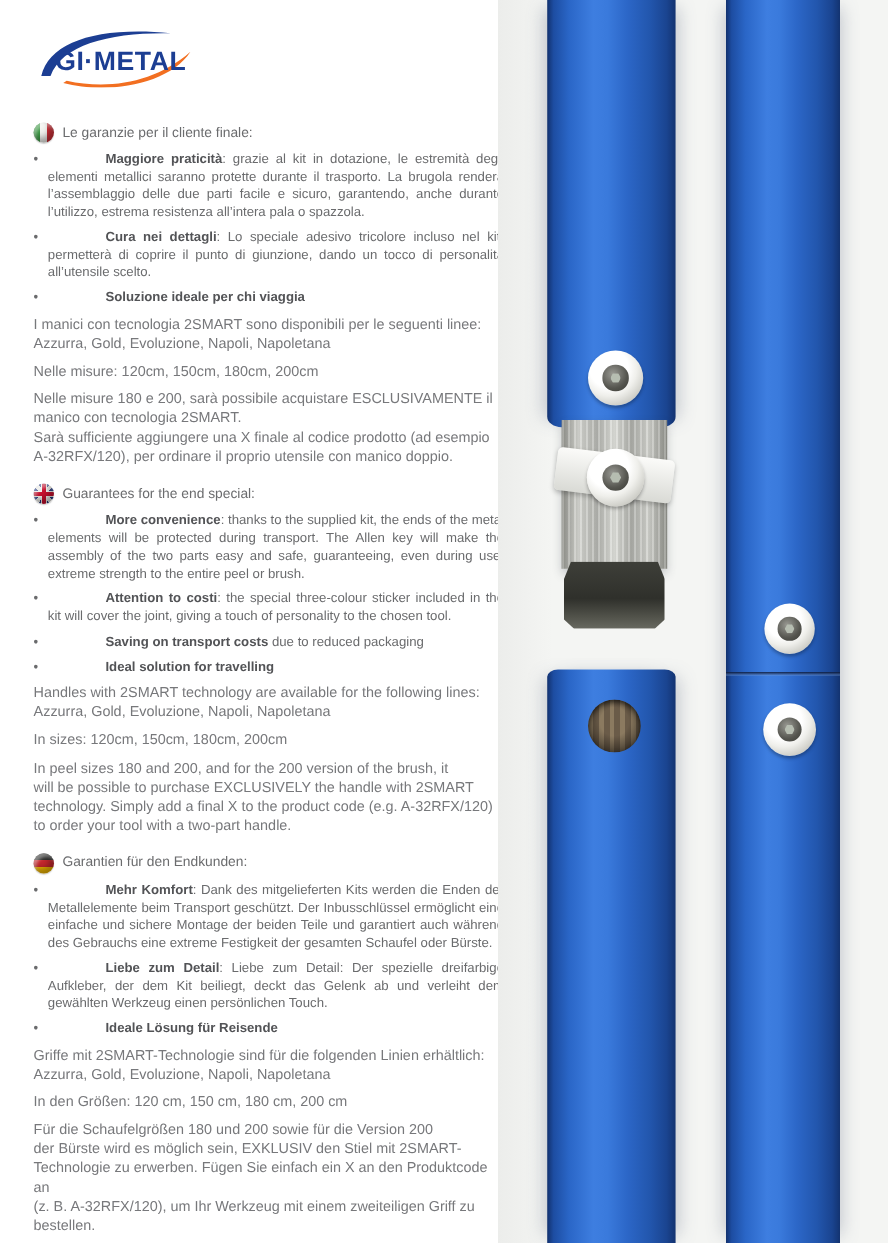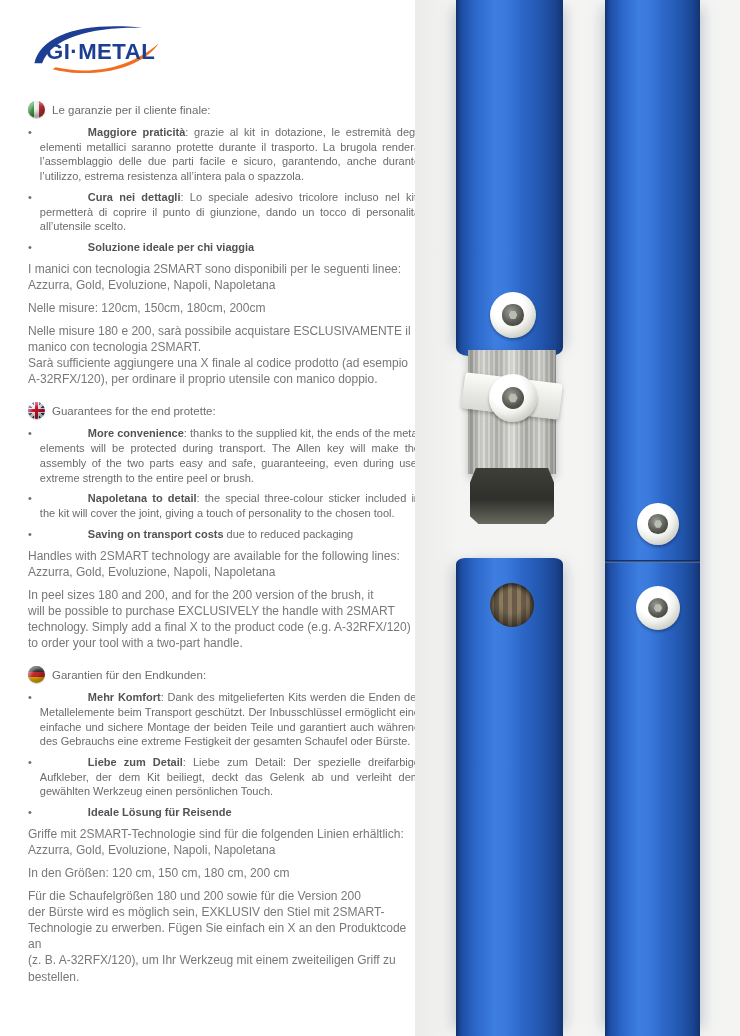--- a/index.html
+++ b/index.html
@@ -112,33 +112,37 @@
       <div class="para">Nelle misure: 120cm, 150cm, 180cm, 200cm</div>
       <div class="para">Nelle misure 180 e 200, sarà possibile acquistare ESCLUSIVAMENTE il
 manico con tecnologia 2SMART.
 Sarà sufficiente aggiungere una X finale al codice prodotto (ad esempio
 A-32RFX/120), per ordinare il proprio utensile con manico doppio.</div>
     </div>
 
     <div class="lang-section">
       <div class="lang-head">
         <span class="flag flag-uk"></span>
-        <span class="head-label">Guarantees for the end protette:</span>
+        <span class="head-label">Guarantees for the end special:</span>
       </div>
       <div class="bullet-row">
         <div class="bullet-text"><span class="lead">More convenience</span><span>: thanks to the supplied kit, the ends of the metal elements will be protected during transport. The Allen key will make the assembly of the two parts easy and safe, guaranteeing, even during use, extreme strength to the entire peel or brush.</span></div>
       </div>
       <div class="bullet-row">
-        <div class="bullet-text"><span class="lead">Napoletana to detail</span><span>: the special three-colour sticker included in the kit will cover the joint, giving a touch of personality to the chosen tool.</span></div>
+        <div class="bullet-text"><span class="lead">Attention to costi</span><span>: the special three-colour sticker included in the kit will cover the joint, giving a touch of personality to the chosen tool.</span></div>
       </div>
       <div class="bullet-row">
         <div class="bullet-text"><span class="lead">Saving on transport costs</span><span> due to reduced packaging</span></div>
+      </div>
+      <div class="bullet-row">
+        <div class="bullet-text"><span class="lead">Ideal solution for travelling</span><span></span></div>
       </div>
       <div class="para">Handles with 2SMART technology are available for the following lines:
 Azzurra, Gold, Evoluzione, Napoli, Napoletana</div>
+      <div class="para">In sizes: 120cm, 150cm, 180cm, 200cm</div>
       <div class="para">In peel sizes 180 and 200, and for the 200 version of the brush, it
 will be possible to purchase EXCLUSIVELY the handle with 2SMART
 technology. Simply add a final X to the product code (e.g. A-32RFX/120)
 to order your tool with a two-part handle.</div>
     </div>
 
     <div class="lang-section">
       <div class="lang-head">
         <span class="flag flag-de"></span>
         <span class="head-label">Garantien für den Endkunden:</span>

